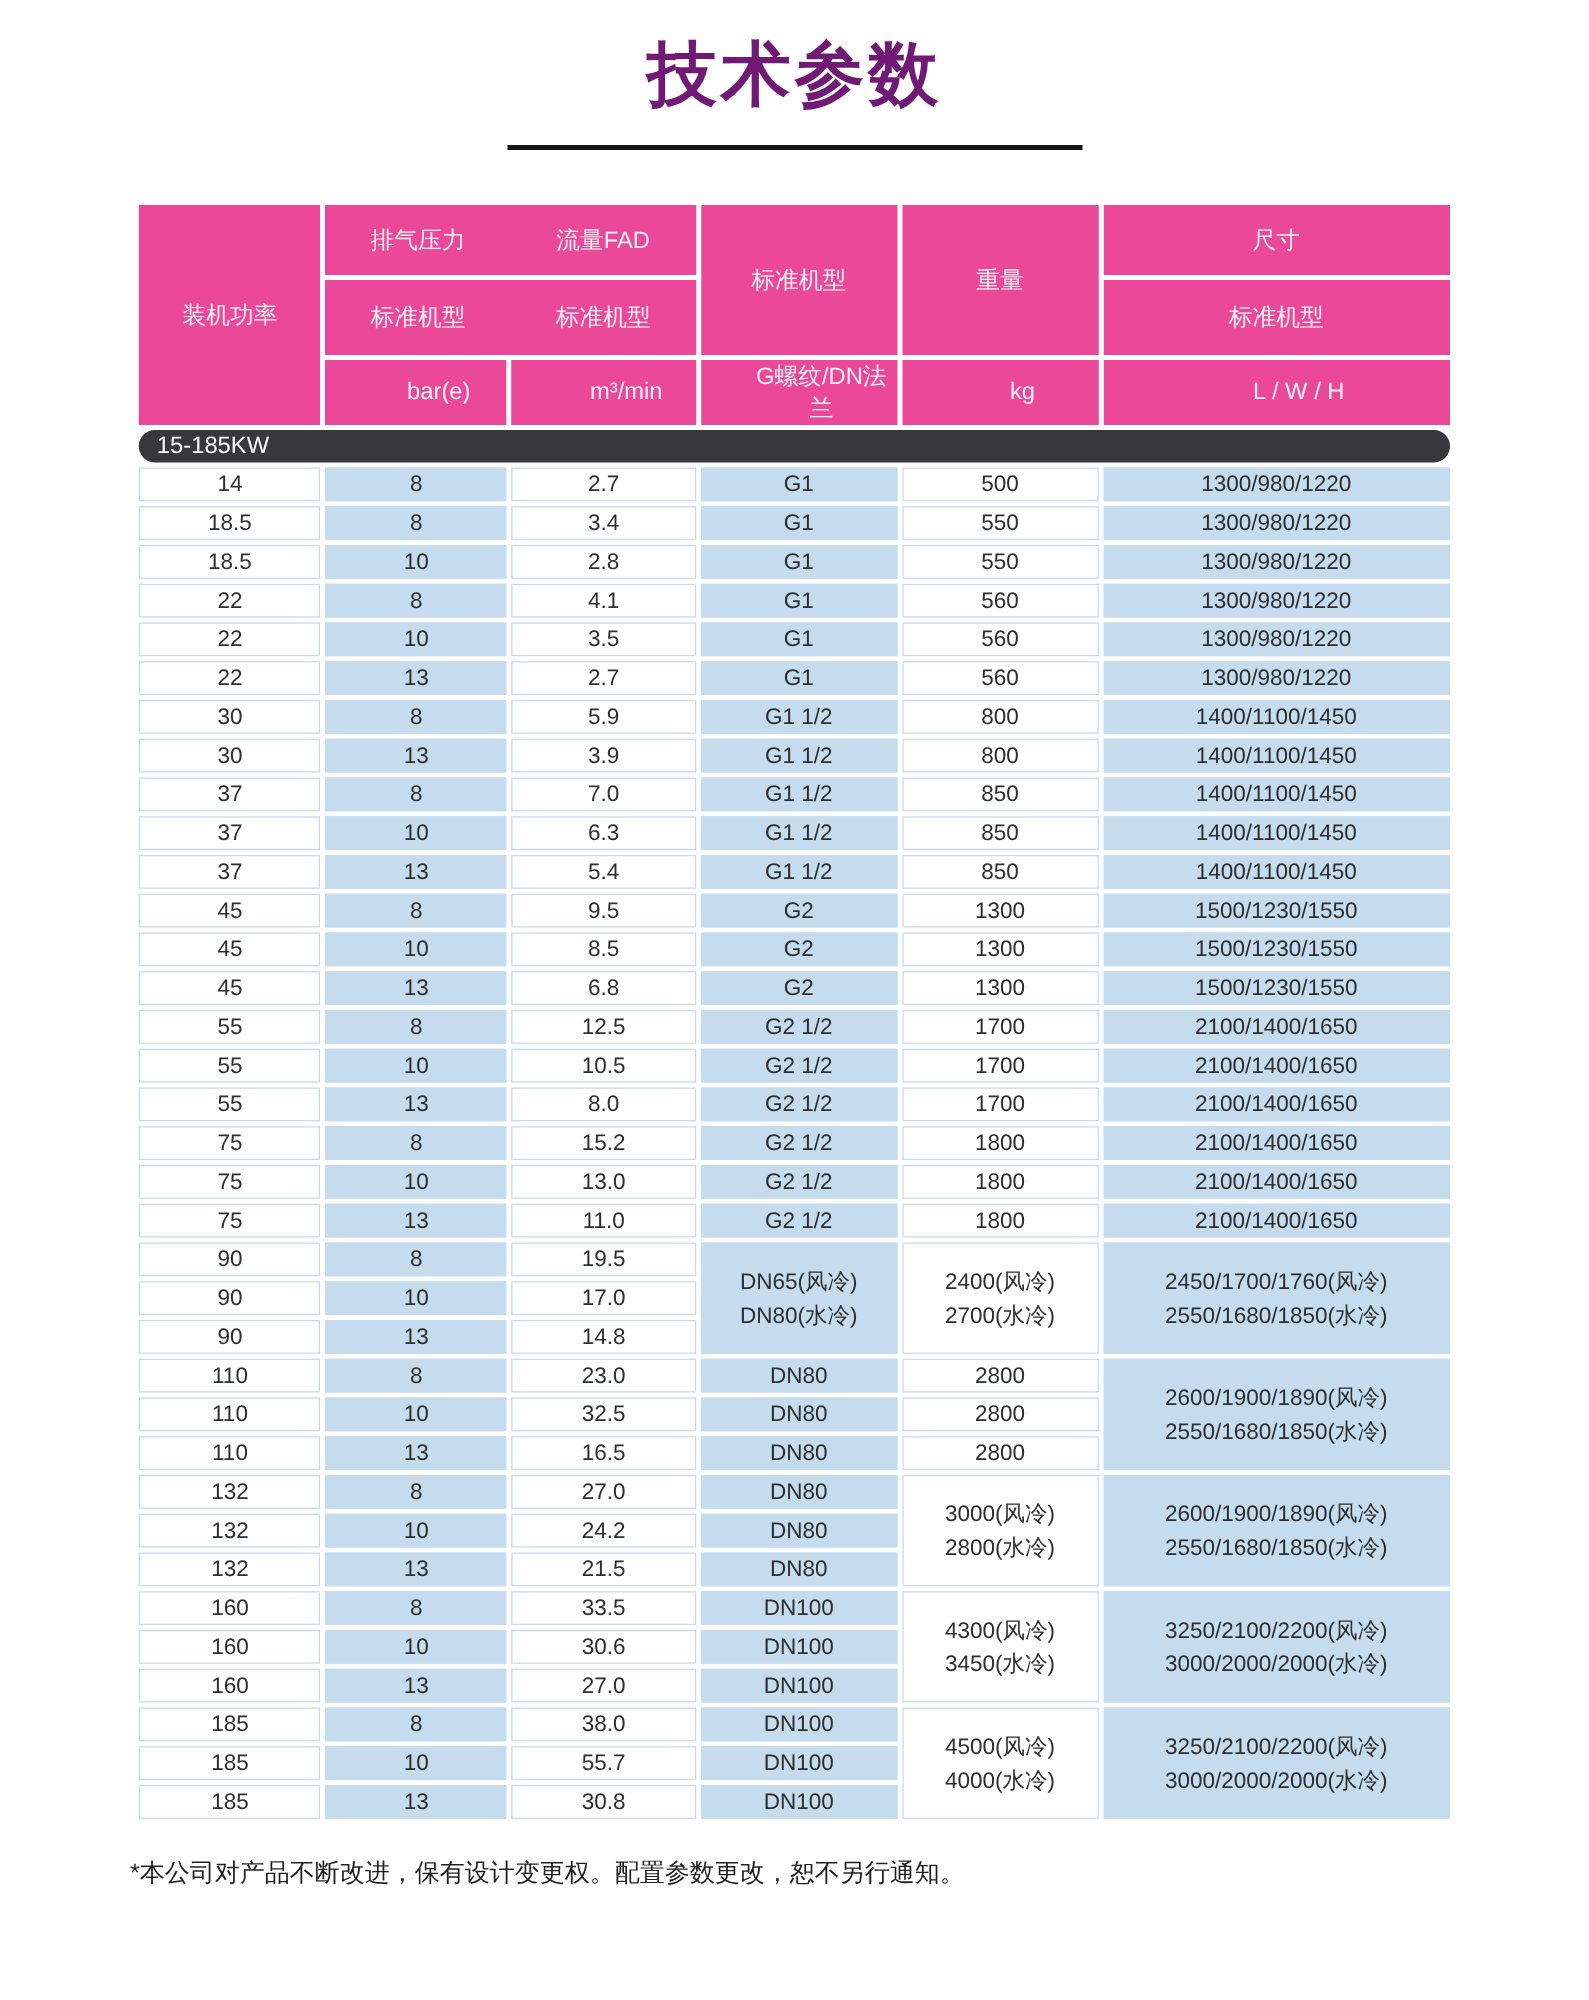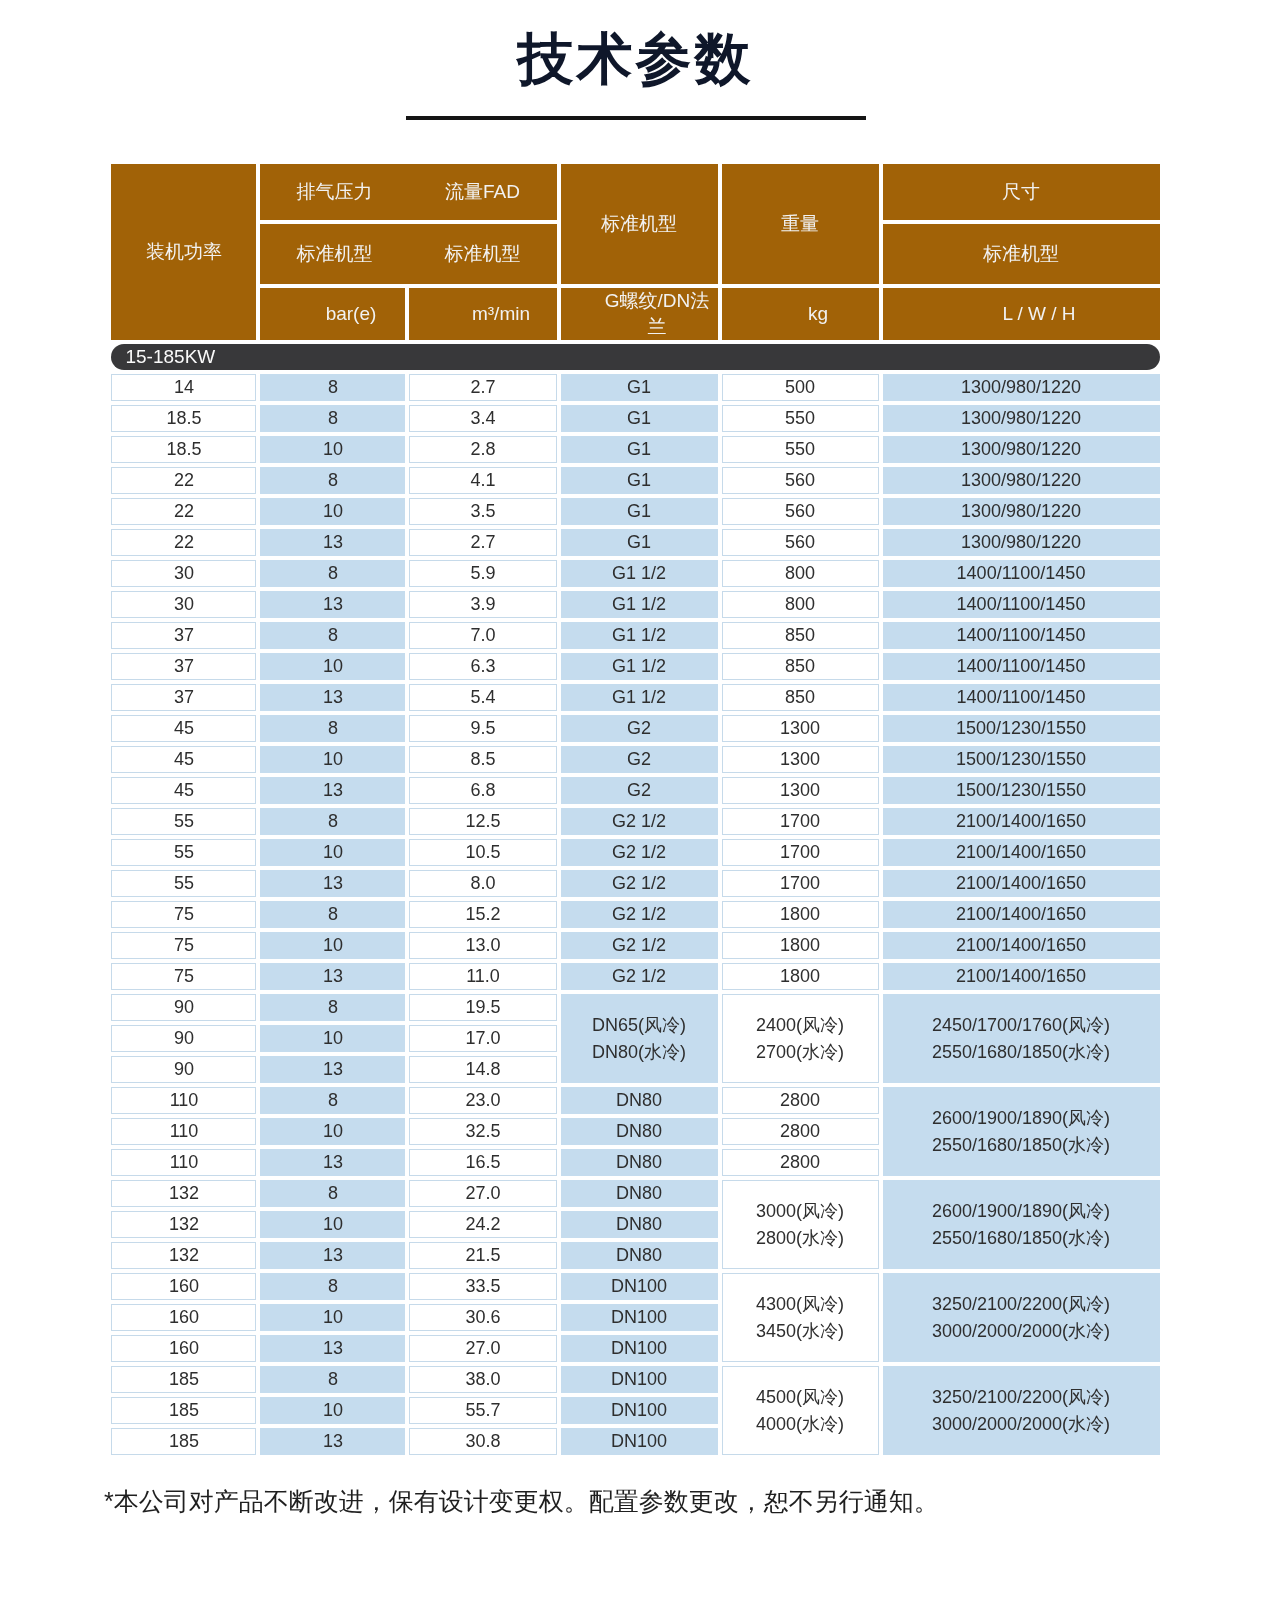--- a/index.html
+++ b/index.html
@@ -3,54 +3,54 @@
 <meta charset="utf-8">
 <style>
   * { margin:0; padding:0; box-sizing:border-box; }
   body { background:#ffffff; font-family:"Liberation Sans","DejaVu Sans",sans-serif; }
   .page {
     width:1271px; height:1600px; margin:0 auto; background:#ffffff;
     position:relative; overflow:hidden;
   }
   .title {
     text-align:center; padding-top:22px; font-size:56px; font-weight:700;
-    color:#0f172a; letter-spacing:3px;
+    color:#701a75; letter-spacing:3px;
   }
   .title-underline {
     width:460px; height:4px; background:#151515; margin:18px auto 0;
   }
   .spec-table {
     width:1056px; margin:40px auto 0;
     border-collapse:separate; border-spacing:4px;
     table-layout:fixed;
   }
   .spec-table td, .spec-table th {
     text-align:center; vertical-align:middle; font-weight:normal;
   }
   
   .hd {
-    background:#a16207; color:#f2f2f2; font-size:19px;
+    background:#ec4899; color:#f2f2f2; font-size:19px;
   }
   .h1 { height:56px; }
   .h2 { height:60px; }
   .h3 { height:50px;padding-left:36px; }
   .hd-split { display:flex; width:100%; }
   .hd-split span { flex:1 1 50%; text-align:center; }
   
   .band {
     background:#38383a; color:#fafafa; font-size:19px;
     text-align:left !important; padding-left:14px; height:26px;border-radius:13px;
   }
   
   .c { height:27px; font-size:18px; color:#2e2e2e; }
   .c-white { background:#ffffff; border:1px solid #c6daea; }
   .c-blue  { background:#c5dcee; border:1px solid #c5dcee; }
   .multiline { white-space:pre-line; line-height:1.45; }
   .footnote {
-    margin:26px 0 0 104px; font-size:25px; color:#1f1f1f;
+    margin:26px 0 0 104px; font-size:20px; color:#1f1f1f;
   }
 </style>
 </head>
 <body>
 
 <div class="page">
 
   <div class="title">技术参数</div>
   <div class="title-underline"></div>
 

